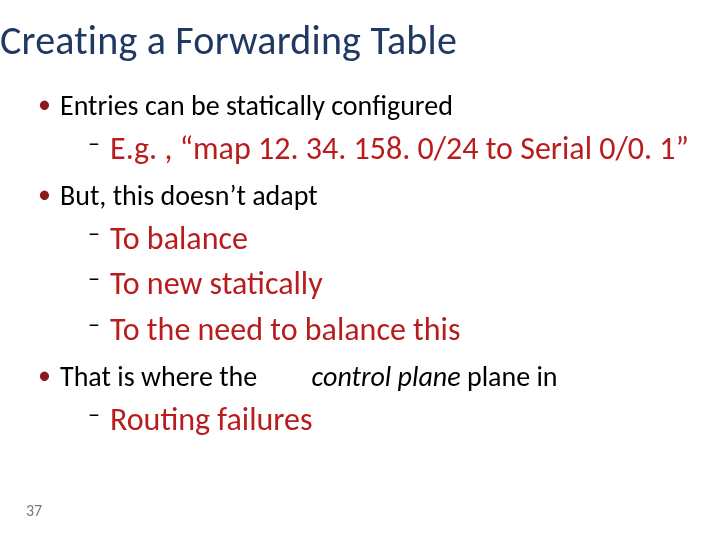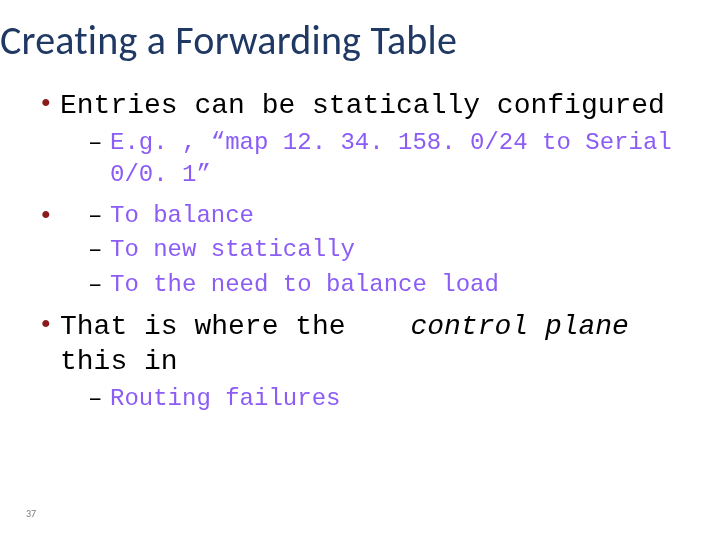--- a/index.html
+++ b/index.html
@@ -26,21 +26,20 @@
     font-size: 40px;
     font-weight: 400;
     color: #1f3864;
     letter-spacing: 0.2px;
   }
   .body {
     position: absolute;
     top: 88px;
     left: 34px;
     right: 30px;
-    font-family: Liberation Mono, monospace;
   }
   ul.level1 {
     list-style: none;
     margin: 0;
     padding: 0;
   }
   ul.level1 > li {
     position: relative;
     padding-left: 26px;
     margin: 0 0 4px 0;
@@ -59,42 +58,42 @@
   }
   ul.level2 {
     list-style: none;
     margin: 4px 0 8px 0;
     padding: 0 0 0 28px;
   }
   ul.level2 > li {
     position: relative;
     padding-left: 22px;
     margin: 0 0 2px 0;
-    font-size: 24px;
+    font-size: 32px;
     line-height: 1.35;
-    color: #8b5cf6;
+    color: #b91c1c;
   }
   ul.level2 > li::before {
     content: "–";
     position: absolute;
     left: 0;
     top: 0;
     color: #000000;
     font-size: 24px;
     line-height: 1.35;
   }
   .italic {
     font-style: italic;
     margin-left: 48px;
   }
   .page-number {
     position: absolute;
     left: 26px;
     bottom: 20px;
-    font-size: 10px;
+    font-size: 16px;
     color: #7a7a7a;
   }
 </style>
 </head>
 <body>
 
 <div class="slide">
 
   <div class="title">Creating a Forwarding Table</div>
 
@@ -104,35 +103,36 @@
       <li>
         <span>Entries can be statically configured</span>
         <ul class="level2">
           <li>
             <span>E.g. , “map 12. 34. 158. 0/24 to Serial 0/0. 1”</span>
           </li>
         </ul>
       </li>
 
       <li>
+        <span>But, this doesn’t adapt</span>
         <ul class="level2">
           <li>
             <span>To balance</span>
           </li>
           <li>
             <span>To new statically</span>
           </li>
           <li>
-            <span>To the need to balance load</span>
+            <span>To the need to balance this</span>
           </li>
         </ul>
       </li>
 
       <li>
-        <span>That is where the </span><span class="italic">control plane</span><span> this in</span>
+        <span>That is where the </span><span class="italic">control plane</span><span> plane in</span>
         <ul class="level2">
           <li>
             <span>Routing failures</span>
           </li>
         </ul>
       </li>
 
     </ul>
   </div>
 

